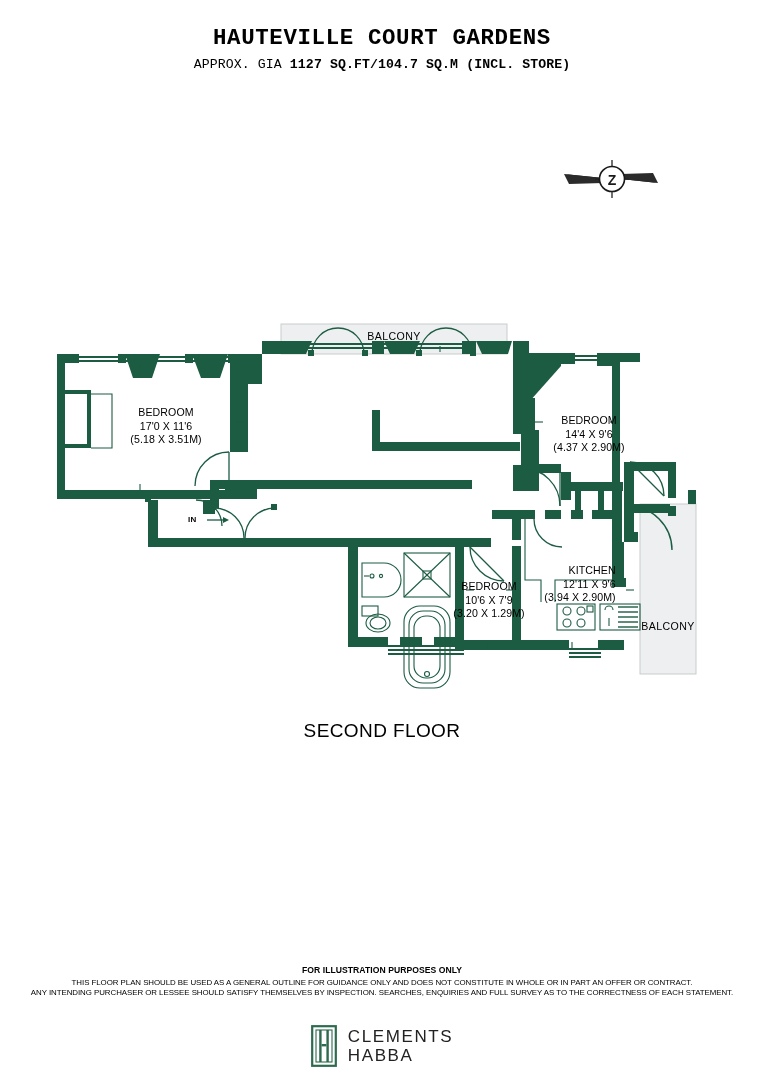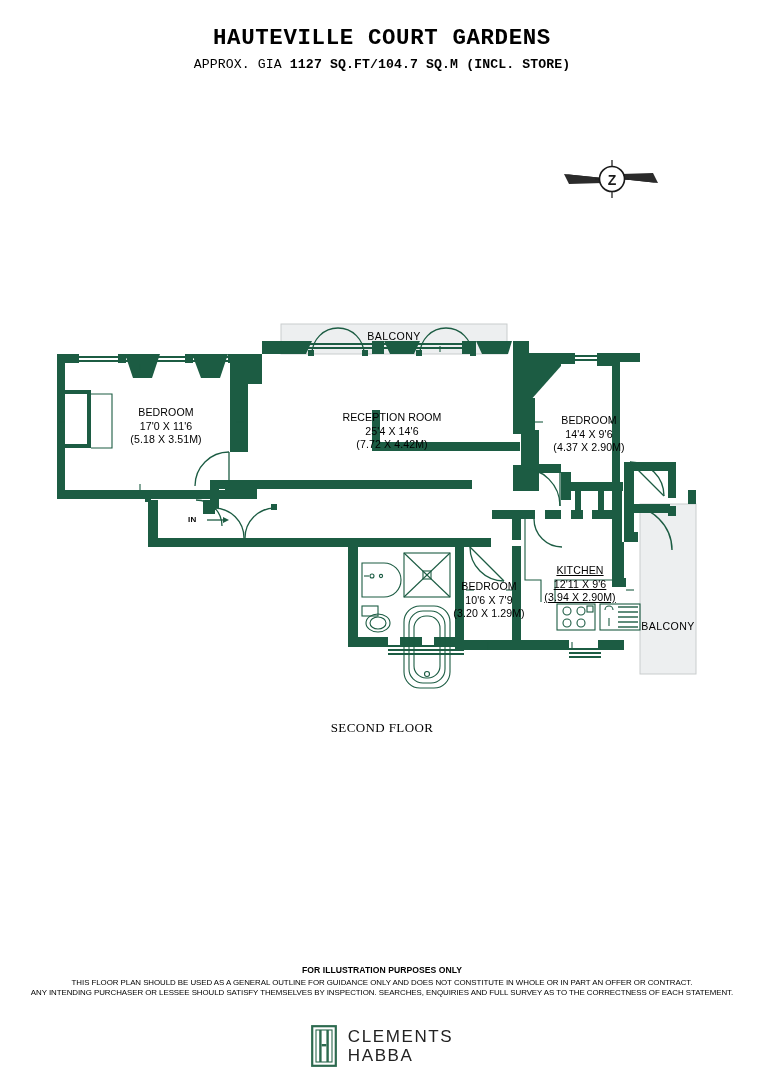--- a/index.html
+++ b/index.html
@@ -61,23 +61,22 @@
     height: 390px;
   }
 
   
   .floor-label {
     position: absolute;
     top: 720px;
     left: 0;
     width: 764px;
     text-align: center;
-    font-size: 13px;
+    font-size: 19px;
     letter-spacing: 0.4px;
-    font-family: Liberation Serif, serif;
   }
 
   
   .footer {
     position: absolute;
     left: 0;
     top: 963px;
     width: 764px;
     text-align: center;
   }
@@ -366,39 +365,34 @@
   </g>
 </svg>
 
   
   <div style="position:absolute;left:166px;top:96px;transform:translateX(-50%);text-align:center;font-size:10.6px;line-height:13.6px;letter-spacing:0.1px;">
     <div>BEDROOM</div>
     <div>17'0 X 11'6</div>
     <div>(5.18 X 3.51M)</div>
   </div>
 
-  <div style="position:absolute;left:392px;top:101px;transform:translateX(-50%);text-align:center;font-size:10.6px;line-height:13.6px;letter-spacing:0.1px;">
-    <div>RECEPTION ROOM</div>
-    <div>25'4 X 14'6</div>
-    <div>(7.72 X 4.42M)</div>
-  </div>
 
   <div style="position:absolute;left:589px;top:104px;transform:translateX(-50%);text-align:center;font-size:10.6px;line-height:13.6px;letter-spacing:0.1px;">
     <div>BEDROOM</div>
     <div>14'4 X 9'6</div>
     <div>(4.37 X 2.90M)</div>
   </div>
 
   <div style="position:absolute;left:489px;top:270px;transform:translateX(-50%);text-align:center;font-size:10.6px;line-height:13.6px;letter-spacing:0.1px;">
     <div>BEDROOM</div>
     <div>10'6 X 7'9</div>
     <div>(3.20 X 1.29M)</div>
   </div>
 
-  <div style="position:absolute;left:580px;top:254px;transform:translateX(-50%);text-align:center;font-size:10.6px;line-height:13.6px;letter-spacing:0.1px;text-decoration:underline;">
+  <div style="position:absolute;left:580px;top:254px;transform:translateX(-50%);text-align:right;font-size:10.6px;line-height:13.6px;letter-spacing:0.1px;">
     <div>KITCHEN</div>
     <div>12'11 X 9'6</div>
     <div>(3.94 X 2.90M)</div>
   </div>
 
   <div style="position:absolute;left:394px;top:20px;transform:translateX(-50%);font-size:10.6px;letter-spacing:0.4px;">BALCONY</div>
 
   <div style="position:absolute;left:668px;top:310px;transform:translateX(-50%);font-size:10.6px;letter-spacing:0.4px;">BALCONY</div>
 
   

